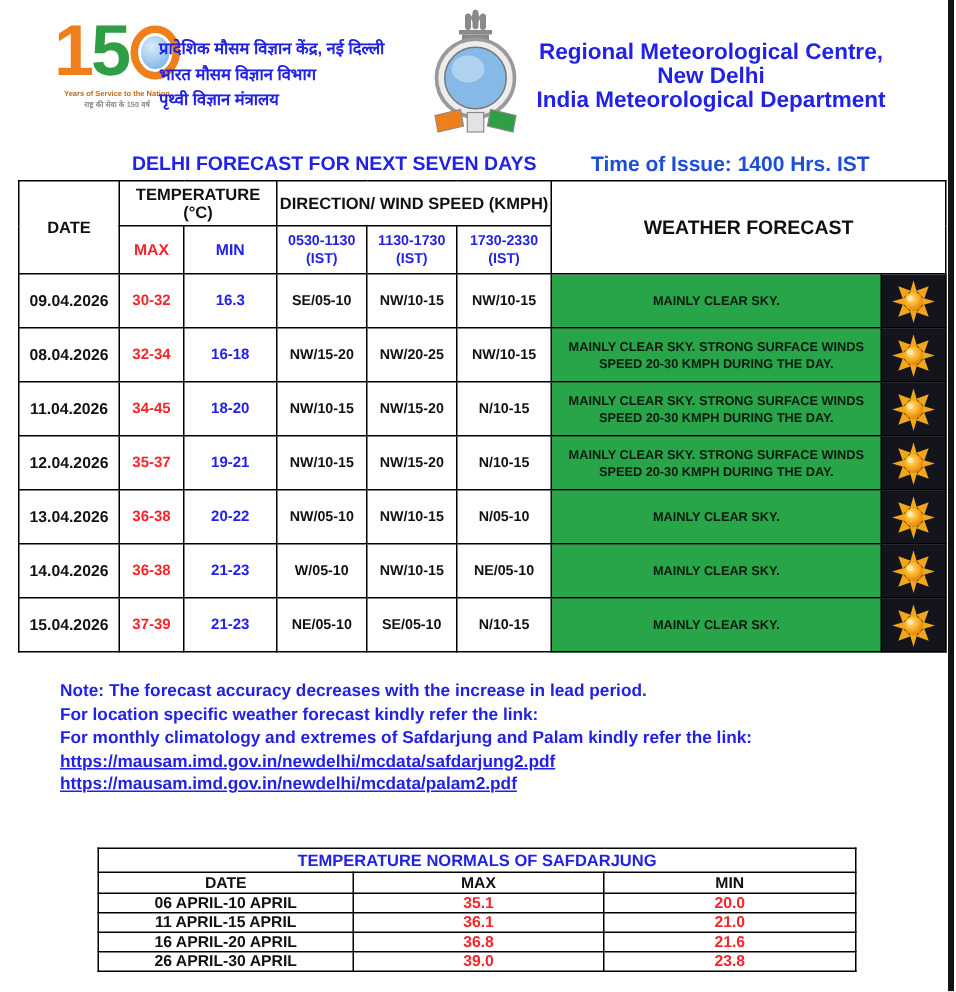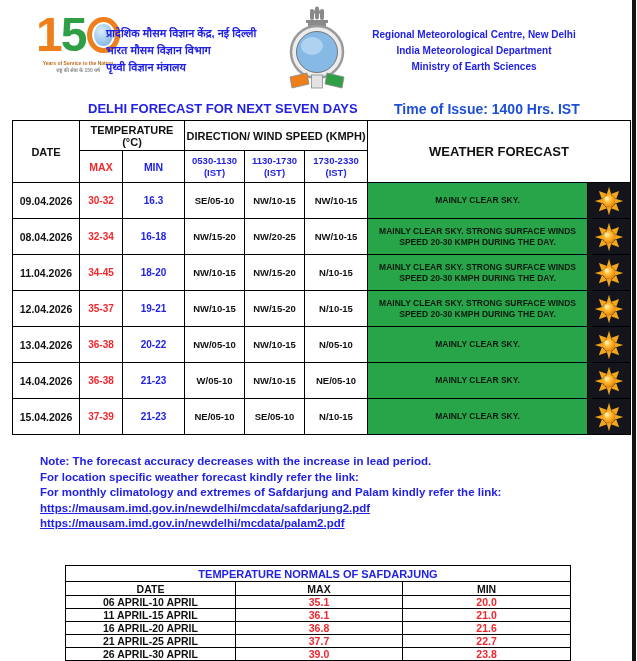--- a/index.html
+++ b/index.html
@@ -14,21 +14,21 @@
   .d5 { color:#2f9e45; font-size:48px; font-weight:bold; line-height:1; letter-spacing:-2px; }
   .d0 { width:36px; height:36px; border-radius:50%; border:5px solid #ef7f1a; margin-left:2px;
         background:radial-gradient(circle at 40% 35%, #d9ecfa, #8fc0e8 60%, #69a6d8);
         box-shadow: inset 0 0 0 2px #ffffff; }
   .logo-cap { font-size:5px; color:#c26a1a; font-weight:bold; line-height:1.4; margin-top:2px; }
   .logo-cap2 { font-size:5px; color:#8a8a8a; font-weight:bold; line-height:1.2; }
 
   .hindi { position:absolute; left:106px; top:25px; width:180px; text-align:left;
            color:#2222e6; font-weight:bold; font-size:11px; line-height:17px; }
   .org   { position:absolute; left:348px; top:27px; width:252px; text-align:center;
-           color:#2222e6; font-weight:bold; font-size:10px; line-height:16px; }
+           color:#2222e6; font-weight:bold; font-size:15px; line-height:16px; }
   .emblem { position:absolute; left:288px; top:5px; }
 
   
   .title-main  { position:absolute; left:88px;  top:101px; color:#2222e6; font-weight:bold; font-size:13px; }
   .title-issue { position:absolute; left:394px; top:101px; color:#1d4ed8; font-weight:bold; font-size:14px; }
 
   
   table { border-collapse:collapse; table-layout:fixed; }
   .forecast { position:absolute; left:12px; top:120px; width:618px; }
   .forecast th, .forecast td { border:1.5px solid #000; text-align:center; vertical-align:middle; padding:0; }
@@ -120,21 +120,20 @@
     <circle cx="29" cy="47" r="20.5" fill="#86b9e6" stroke="#777" stroke-width="1"></circle>
     <ellipse cx="24" cy="41" rx="11" ry="9" fill="#b9d8f2" opacity="0.8"></ellipse>
     <polygon points="2,72 19,68 21,79 4,83" fill="#ef7f1a" stroke="#8a8a8a" stroke-width="0.8"></polygon>
     <polygon points="56,72 39,68 37,79 54,83" fill="#2f9e45" stroke="#8a8a8a" stroke-width="0.8"></polygon>
     <rect x="23.5" y="70" width="11" height="13" fill="#e3e3e3" stroke="#8a8a8a" stroke-width="0.8"></rect>
   </svg>
 
   <div class="org">
     <div>Regional Meteorological Centre, New Delhi</div>
     <div>India Meteorological Department</div>
-    <div>Ministry of Earth Sciences</div>
   </div>
 
   <div class="title-main">DELHI FORECAST FOR NEXT SEVEN DAYS</div>
   <div class="title-issue">Time of Issue: 1400 Hrs. IST</div>
 
   <table class="forecast">
     <colgroup>
       <col style="width:67px">
         <col style="width:43px">
         <col style="width:62px">
@@ -307,24 +306,19 @@
           <td class="n-date">11 APRIL-15 APRIL</td>
           <td class="n-val">36.1</td>
           <td class="n-val">21.0</td>
         </tr>
         <tr>
           <td class="n-date">16 APRIL-20 APRIL</td>
           <td class="n-val">36.8</td>
           <td class="n-val">21.6</td>
         </tr>
         <tr>
-          <td class="n-date">21 APRIL-25 APRIL</td>
-          <td class="n-val">37.7</td>
-          <td class="n-val">22.7</td>
-        </tr>
-        <tr>
           <td class="n-date">26 APRIL-30 APRIL</td>
           <td class="n-val">39.0</td>
           <td class="n-val">23.8</td>
         </tr>
       </tbody>
   </table>
 </div>
 
 </body></html>

